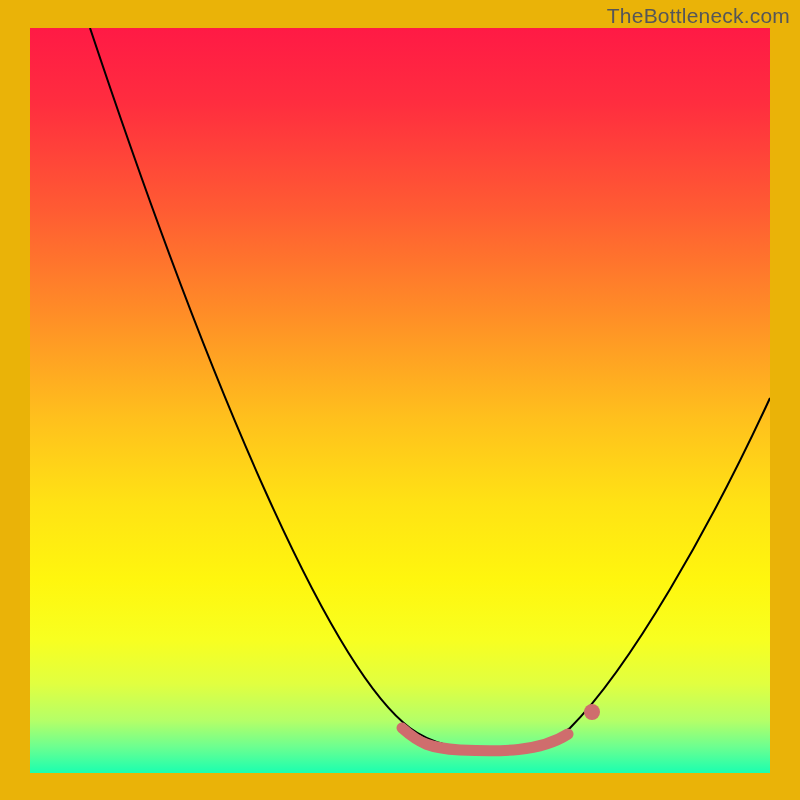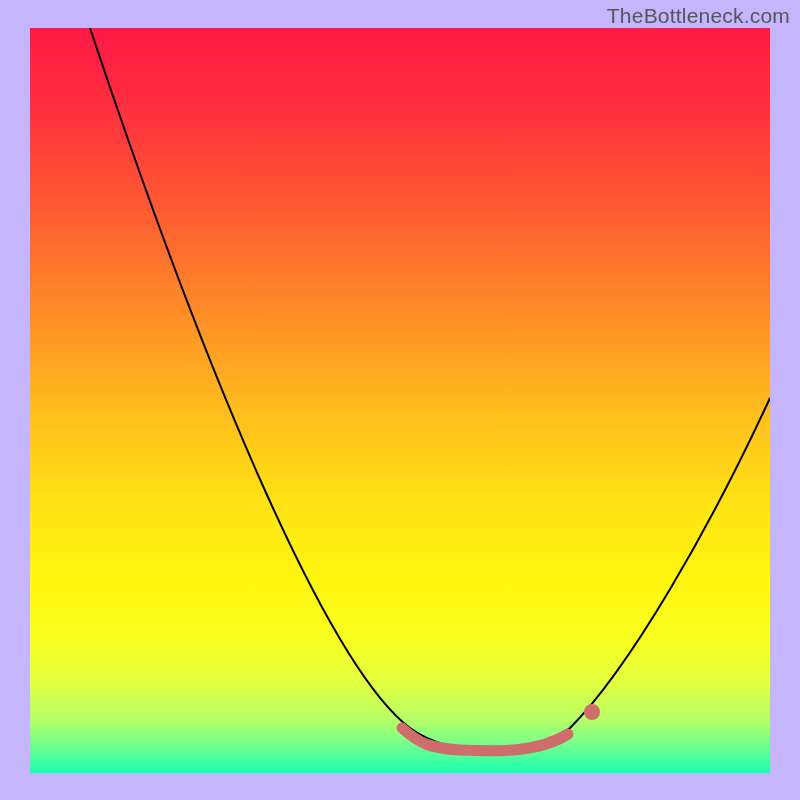--- a/index.html
+++ b/index.html
@@ -8,21 +8,21 @@
     width: 800px;
     height: 800px;
     overflow: hidden;
     background: #000;
     font-family: Arial, Helvetica, sans-serif;
   }
   .frame {
     position: relative;
     width: 800px;
     height: 800px;
-    background: #c4b5fd;
+    background: #eab308;
   }
   .watermark {
     position: absolute;
     top: 4px;
     right: 10px;
     color: #555659;
     font-size: 21px;
     font-weight: 400;
     letter-spacing: 0.2px;
     z-index: 5;

